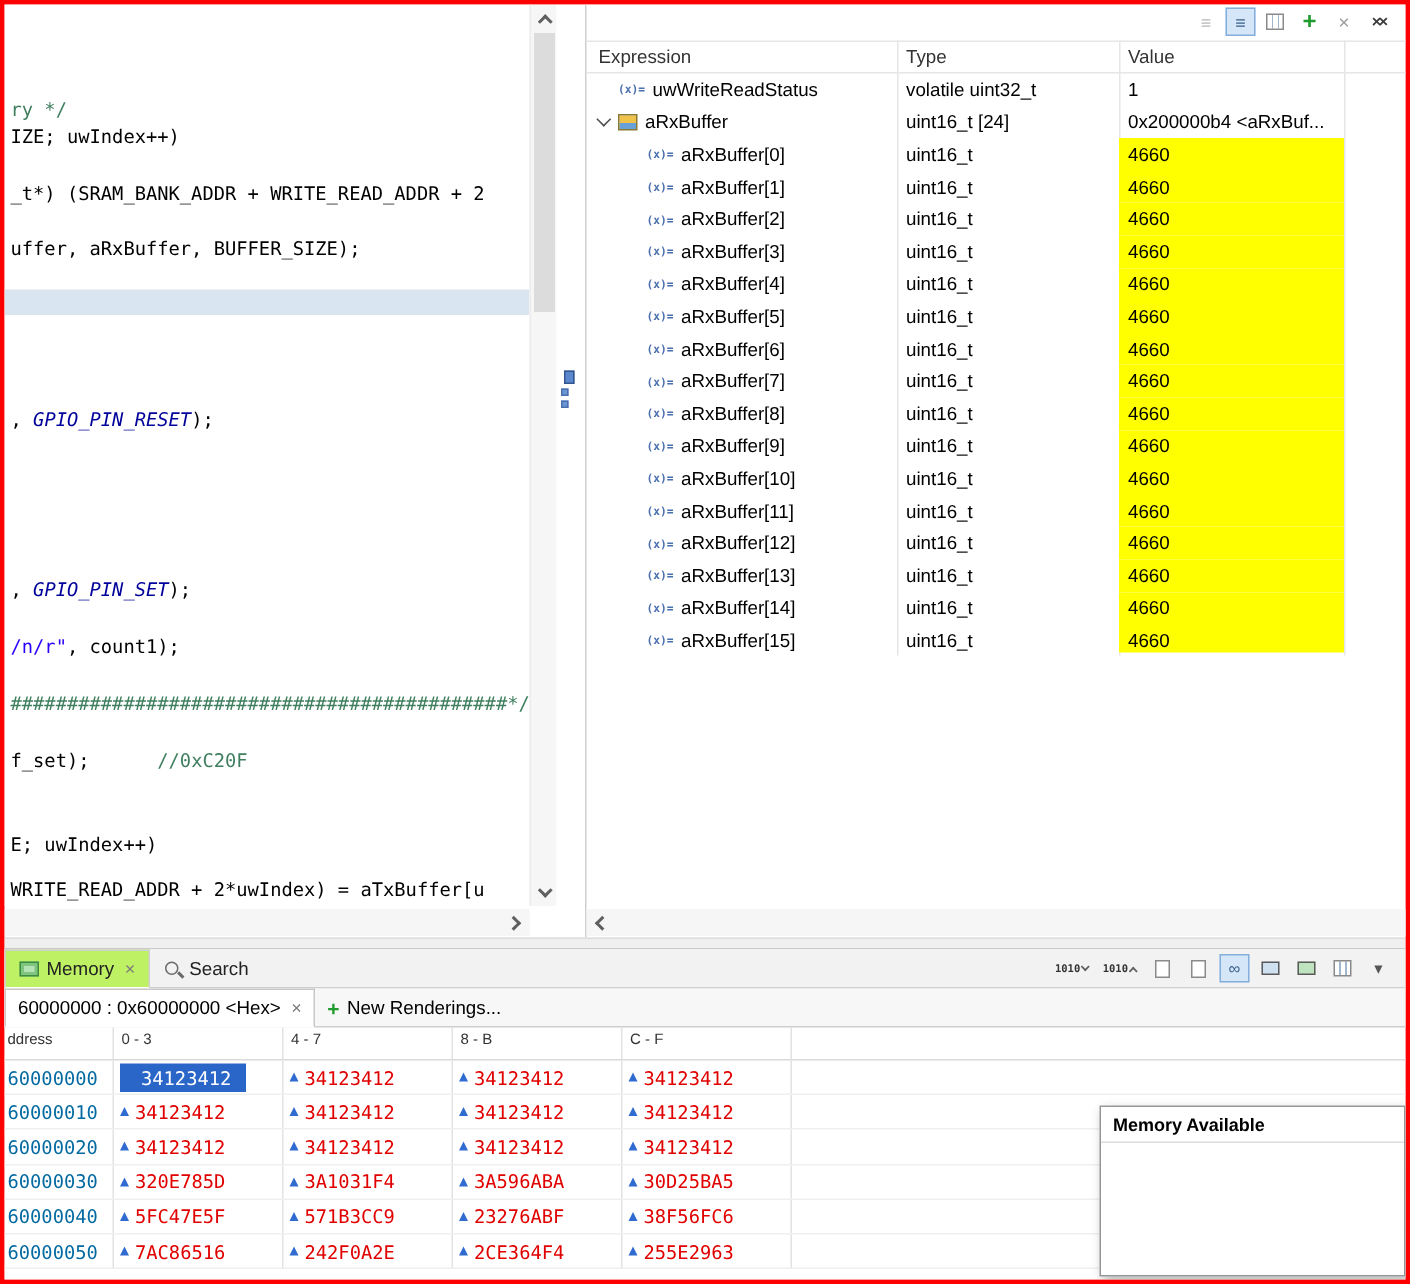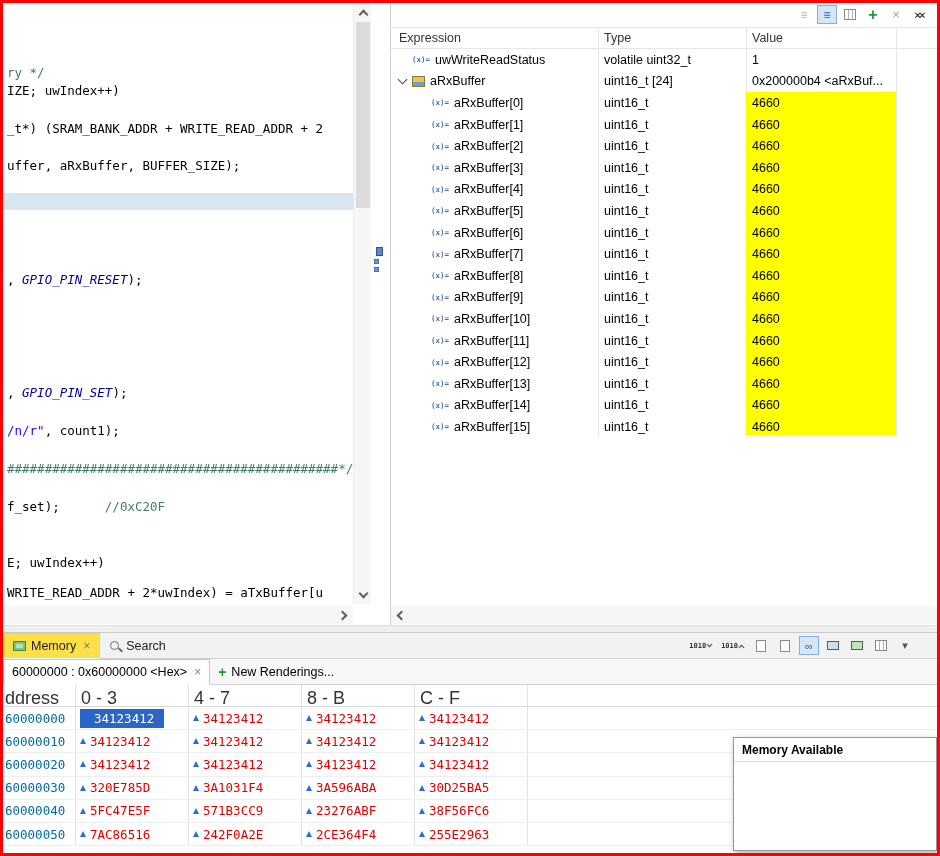--- a/index.html
+++ b/index.html
@@ -57,43 +57,43 @@
   .exp-c3.hl { background:#ffff00; }
   .exp-hscroll { position:absolute; left:0; top:603px; width:547px; height:18px; background:#f6f6f6; }
 
   
   .hsash { position:absolute; left:0; top:622px; width:934px; height:8px; background:#efefef; border-top:1px solid #dcdcdc; border-bottom:1px solid #c9c9c9; }
 
   
   .bottom { position:absolute; left:0; top:630px; width:934px; height:220px; background:#fff; }
   .tabbar { position:absolute; left:0; top:0; width:934px; height:26px; background:#f2f2f2; border-bottom:1px solid #cfcfcf; display:flex; }
   .tab { height:26px; display:flex; align-items:center; padding:0 9px; font-size:12.5px; color:#222; }
-  .tab.active { background:#fde047; border:1px solid #cfcfcf; border-bottom:1px solid #fff; }
+  .tab.active { background:#bef264; border:1px solid #cfcfcf; border-bottom:1px solid #fff; }
   .tab .x { margin-left:7px; color:#7c7c7c; font-size:12px; }
   .chip { width:13px; height:10px; background:#7fc57f; border:1px solid #3d8b3d; margin-right:5px; position:relative; }
   .chip::before { content:""; position:absolute; left:2px; top:2px; right:2px; bottom:2px; background:#b6e3b6; }
   .lens { position:relative; width:13px; height:13px; margin-right:4px; }
   .lens::before { content:""; position:absolute; left:1px; top:1px; width:7px; height:7px; border:1.5px solid #6a6a6a; border-radius:50%; }
   .lens::after { content:""; position:absolute; left:9px; top:9px; width:5px; height:2px; background:#6a6a6a; transform:rotate(45deg); }
 
-  .btoolbar { position:absolute; right:22px; top:3px; display:flex; gap:4px; align-items:center;justify-content:space-between; }
+  .btoolbar { position:absolute; right:8px; top:3px; display:flex; gap:4px; align-items:center;justify-content:space-between; }
   .bt-icon { height:19px; min-width:20px; display:flex; align-items:center; justify-content:center; font-size:11px; color:#555; border:1px solid transparent; padding:0 1px; }
   .bt-icon.active { background:#d4e6f8; border-color:#86aedd; color:#3a5f8a; }
   .bin { font:bold 7px "DejaVu Sans Mono",monospace; color:#333; }
   .doc { width:10px; height:12px; border:1px solid #8a8a8a; background:#fff; }
   .scr { width:12px; height:9px; border:1px solid #5a5a5a; background:#cfe0f0; }
   .scr.green { background:#bfe3bf; }
 
   .montabbar { position:absolute; left:0; top:26px; width:934px; height:26px; background:#f7f7f7; border-bottom:1px solid #d0d0d0; display:flex; }
   .montab { height:26px; display:flex; align-items:center; padding:0 8px; font-size:12.5px; white-space:nowrap; }
   .montab.active { background:#fff; border:1px solid #c8c8c8; border-bottom:1px solid #fff;justify-content:center; }
   .montab .x { margin-left:7px; color:#7c7c7c; font-size:12px; }
   .plus-glyph { color:#1f9b2e; font-weight:bold; font-size:14px; margin-right:5px; }
 
-  .mem-header { position:absolute; left:0; top:52px; width:934px; height:22px; font-size:18px; color:#333; border-bottom:1px solid #dadada; }
+  .mem-header { position:absolute; left:0; top:52px; width:934px; height:22px; font-size:10px; color:#333; border-bottom:1px solid #dadada; }
   .mem-header span { position:absolute; top:3px; }
   .mem-vline { position:absolute; top:52px; width:1px; height:161px; background:#e2e2e2; }
   .mem-rows { position:absolute; left:0; top:74px; width:934px; }
   .mem-row { display:flex; height:23.2px; align-items:center; border-bottom:1px solid #efefef; }
   .mem-addr { width:72px; padding-left:2px; font:12.5px "DejaVu Sans Mono","Liberation Mono",monospace; color:#0369a1; overflow:hidden; white-space:nowrap; }
   .mem-cell { width:113px; display:flex; align-items:center; padding-left:5px; font:12.5px "DejaVu Sans Mono","Liberation Mono",monospace; }
   .mark { width:0; height:0; border-left:3.5px solid transparent; border-right:3.5px solid transparent; border-bottom:6px solid #2f6bd0; margin-right:4px; }
   .mem-val { color:#e00000; }
   .mem-sel { background:#2a66c8; color:#fff; padding:2px 10px 2px 14px; }
 

